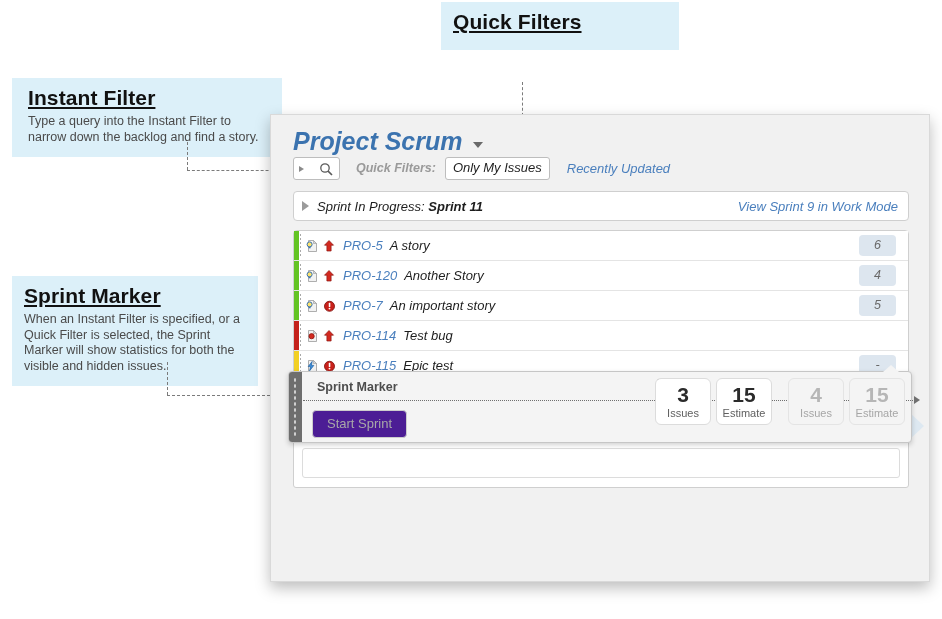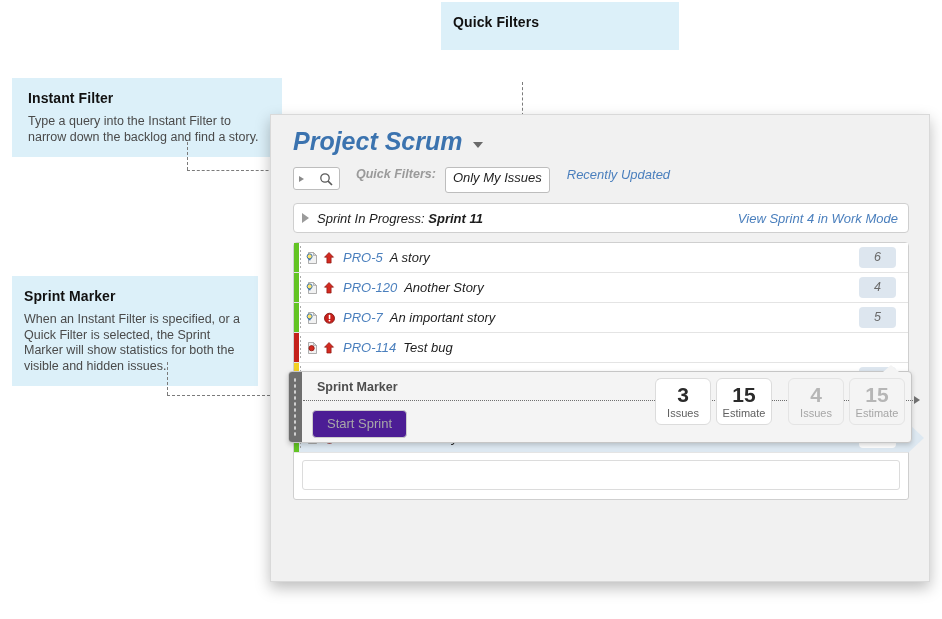--- a/index.html
+++ b/index.html
@@ -17,26 +17,27 @@
   }
 
   
   .callout {
     position: absolute;
     background: #dcf0f9;
     padding: 10px 12px 12px 12px;
     box-sizing: border-box;
   }
   .callout-title {
-    font-size: 14px;
+    font-size: 21px;
     font-weight: bold;
     color: #111111;
     line-height: 20px;
     margin-bottom: 6px;
     letter-spacing: 0.1px;
+    text-decoration: underline;
   }
   .callout-body {
     font-size: 12.5px;
     color: #4a4a4a;
     line-height: 15.5px;
   }
 
   #callout-instant-filter { left: 12px;  top: 78px;  width: 270px; padding-left: 16px; }
   #callout-quick-filters  { left: 441px; top: 2px;   width: 238px; }
   #callout-sprint-marker  { left: 12px;  top: 276px; width: 246px; }
@@ -106,21 +107,22 @@
     margin-left: 10px;
     width: 0; height: 0;
     border-left: 5px solid transparent;
     border-right: 5px solid transparent;
     border-top: 6px solid #6a6a6a;
     margin-top: 8px;
   }
 
   .toolbar {
     display: flex;
-    margin-top: 12px;
+    align-items: center;
+    margin-top: 0;
     height: 26px;
   }
   .instant-filter-box {
     width: 47px;
     height: 23px;
     border: 1px solid #bdbdbd;
     border-radius: 3px;
     background: #ffffff;
     position: relative;
     box-sizing: border-box;
@@ -407,21 +409,21 @@
         <div class="qf-button">Only My Issues</div>
         <div class="qf-link">Recently Updated</div>
       </div>
 
       <div class="sprint-bar">
         <span class="sprint-bar-caret"></span>
         <span class="sprint-bar-text">
           <span>Sprint In Progress:</span>
           <b>Sprint 11</b>
         </span>
-        <span class="sprint-bar-link">View Sprint 4 in Work Mode</span>
+        <span class="sprint-bar-link">View Sprint 9 in Work Mode</span>
       </div>
 
       <div class="backlog-panel">
         <div id="issue-list">
             <div class="issue-row">
               <div class="row-color-bar" style="background: rgb(99, 196, 35);"></div>
               <div class="row-grip"></div>
               <div class="issue-icons">
                 <span class="ico"><svg width="14" height="14" viewBox="0 0 14 14">
                     <path d="M3.5 1.5h5l3 3v8h-8z" fill="#f2f2f2" stroke="#9a9a9a" stroke-width="0.8"></path>

